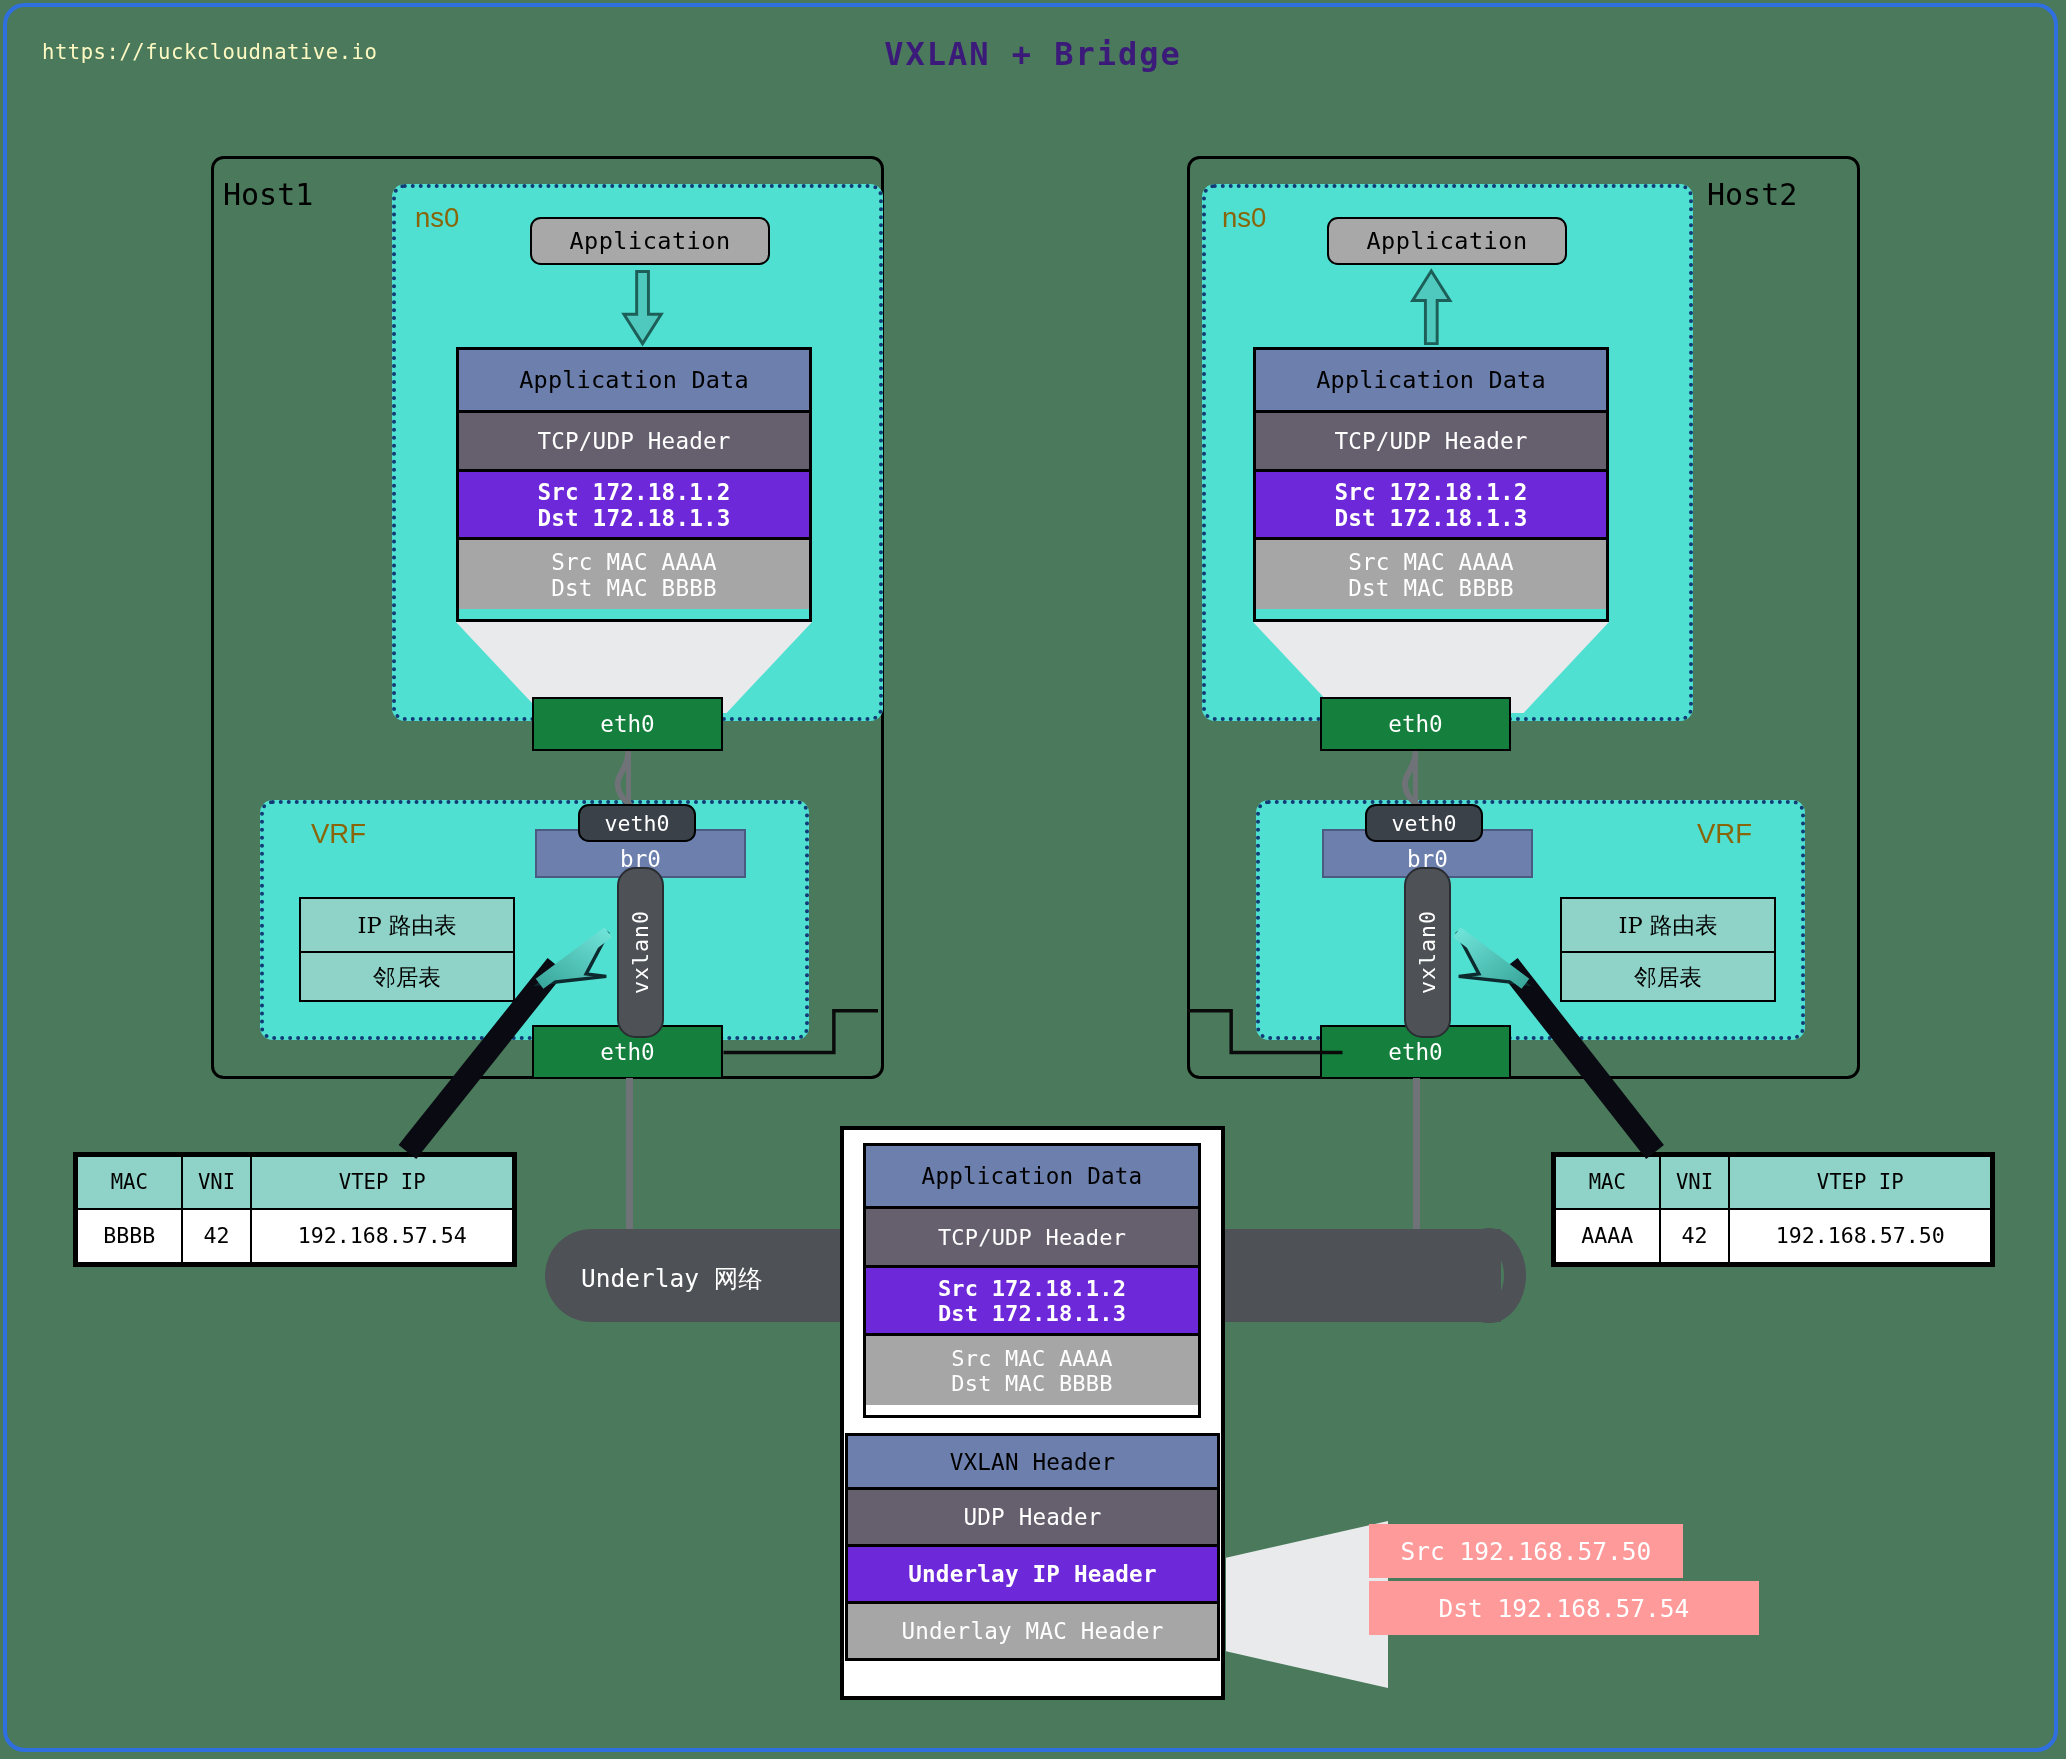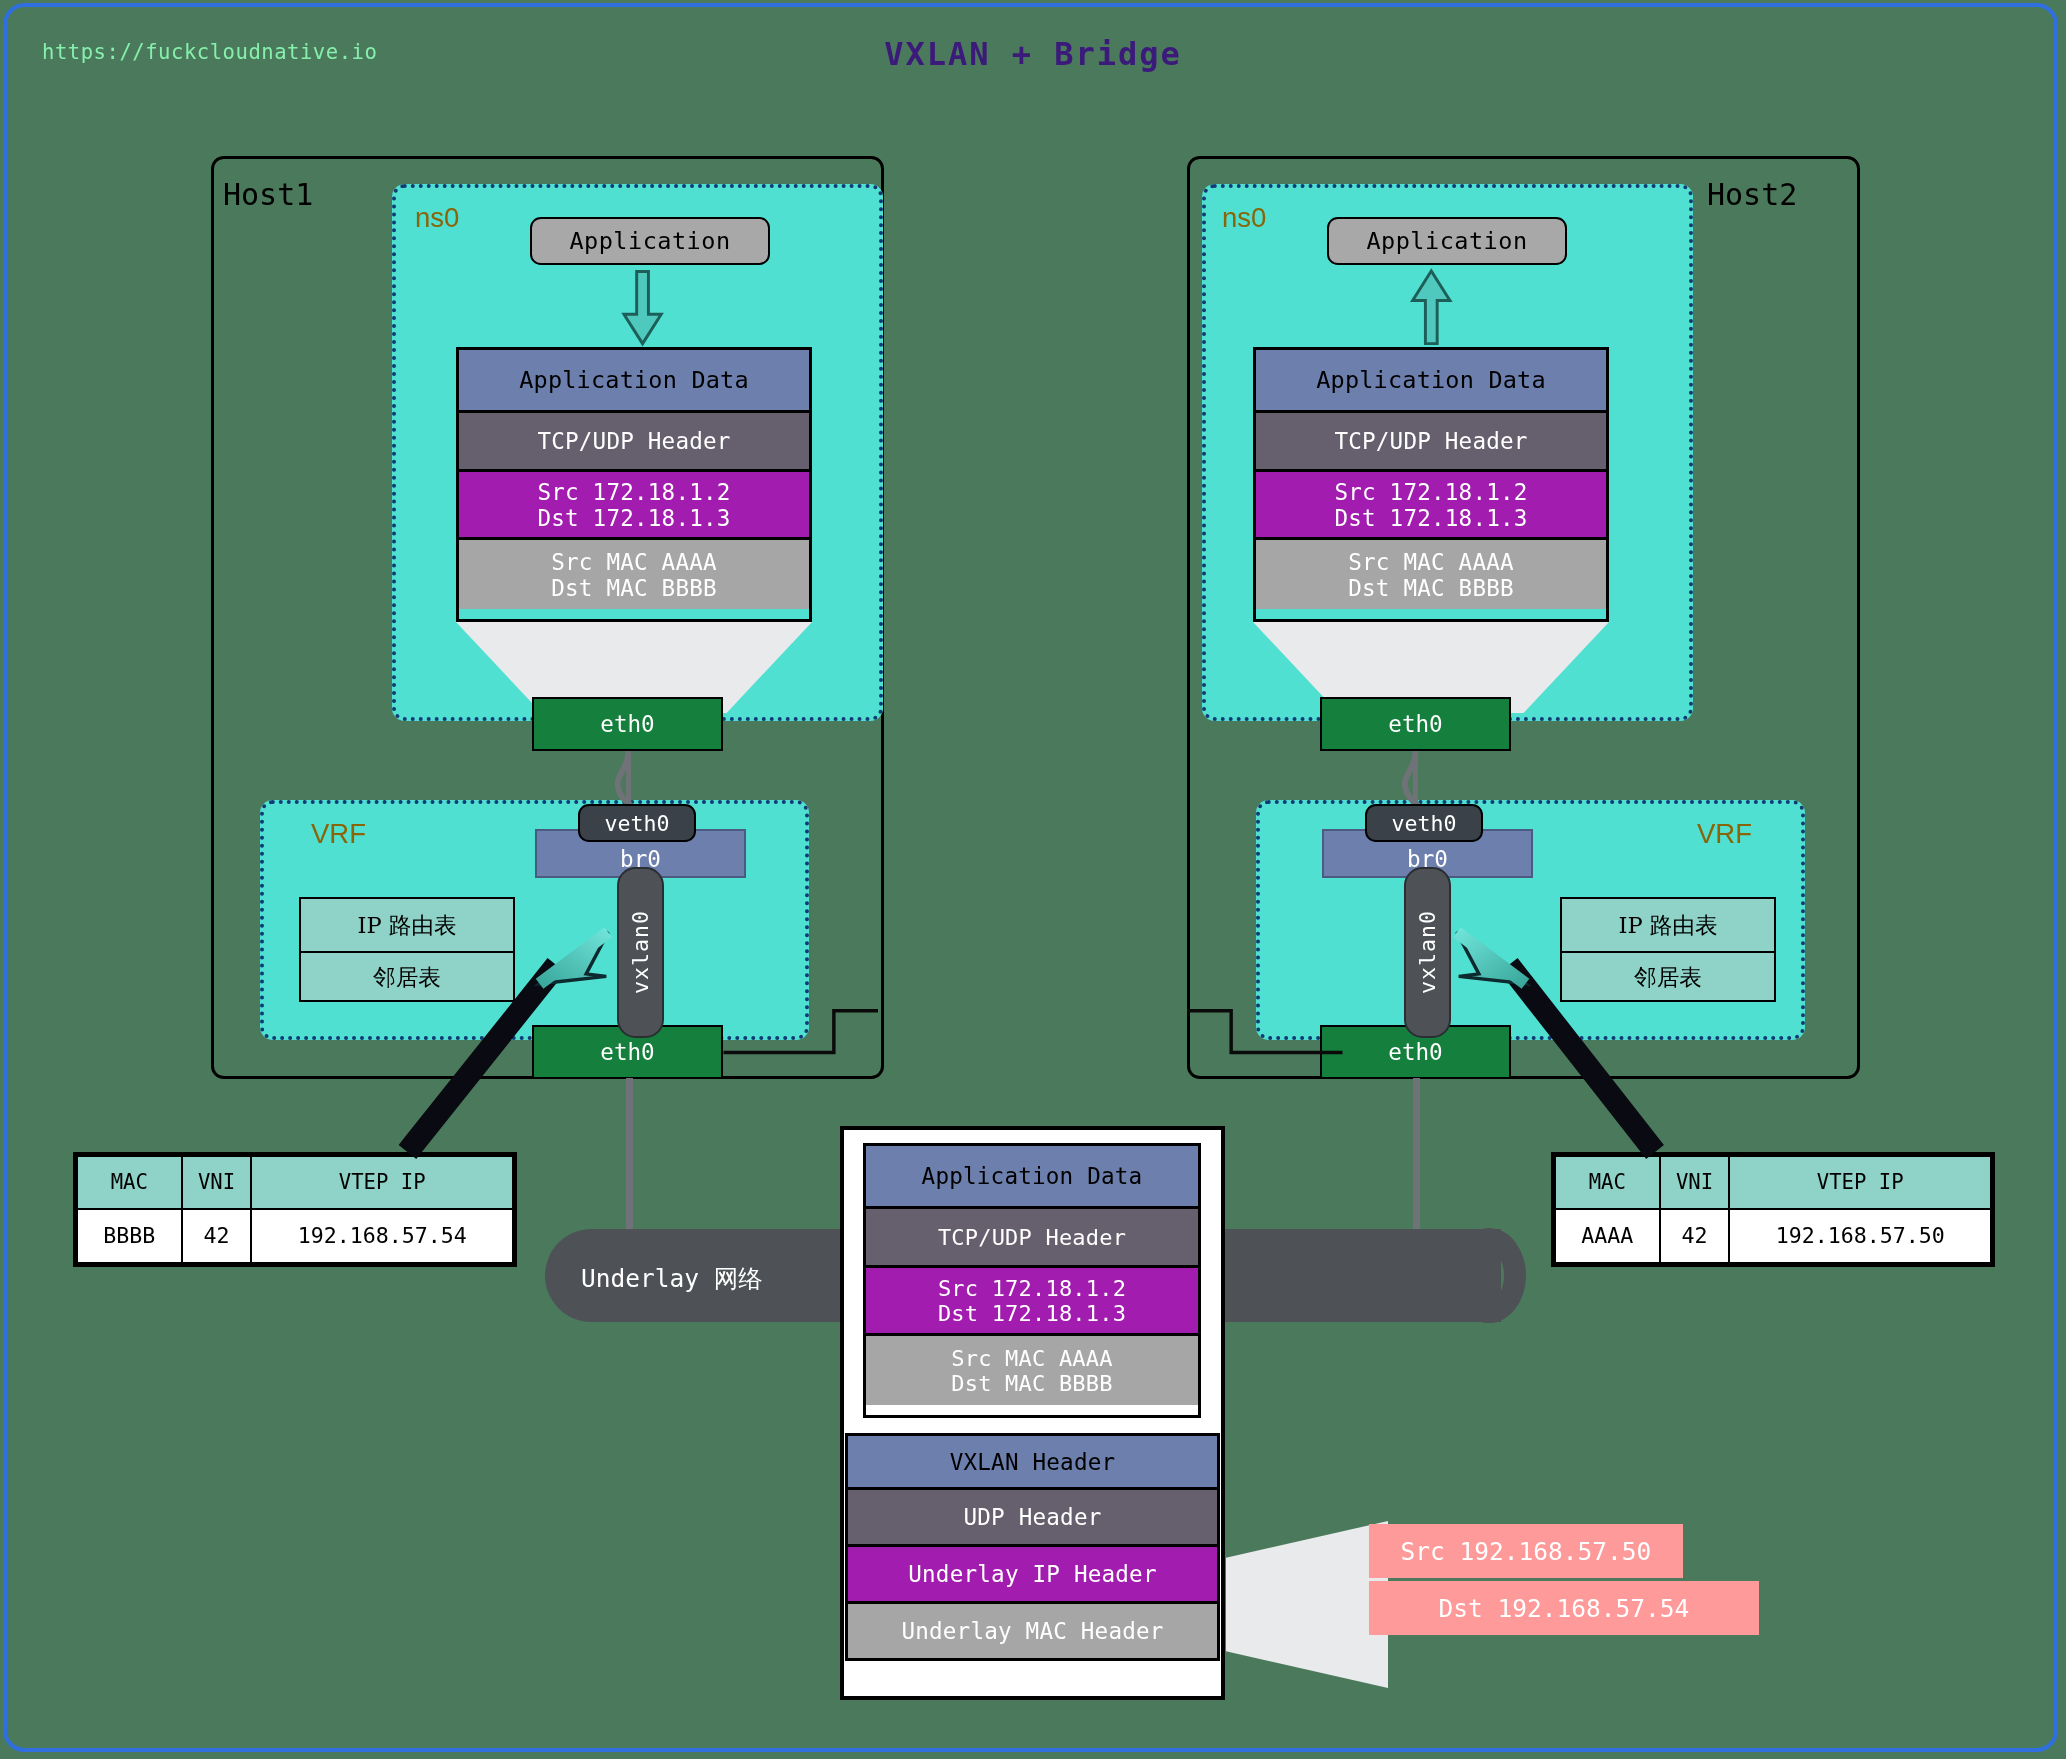--- a/index.html
+++ b/index.html
@@ -10,21 +10,21 @@
     overflow:hidden;
     position:relative;
   }
   .frame{
     position:absolute;left:2.9px;top:2.9px;width:2055px;height:1749px;
     border:4.9px solid #2f6fe0;border-radius:21.6px;box-sizing:border-box;
     pointer-events:none;
   }
   .url{
     position:absolute;left:42px;top:40px;
-    font-size:20.6px;color:#86efac;letter-spacing:0.5px;
+    font-size:20.6px;color:#fef9c3;letter-spacing:0.5px;
     font-family:"DejaVu Sans Mono", monospace;
     white-space:nowrap;
   }
   .title{
     position:absolute;left:0;top:35px;width:2066px;text-align:center;
     font-size:32px;color:#3b1a7a;font-weight:600;letter-spacing:2px;
     font-family:"DejaVu Sans Mono", monospace;
   }
   
   .host{
@@ -55,21 +55,21 @@
   
   .pstack{position:absolute;border:3.4px solid #000;box-sizing:border-box;}
   .prow{
     box-sizing:border-box;display:flex;align-items:center;justify-content:center;
     flex-direction:column;text-align:center;
     font-family:"DejaVu Sans Mono", monospace;letter-spacing:0.2px;
   }
   .prow + .prow{border-top:3.4px solid #000;}
   .c-app{background:#6c7fad;color:#000;}
   .c-tcp{background:#66606e;color:#fff;}
-  .c-ip{background:#a21caf;color:#fff;}
+  .c-ip{background:#6d28d9;color:#fff;font-weight:bold;}
   .c-mac{background:#a6a6a6;color:#fff;}
   .c-vx{background:#6c7fad;color:#000;}
   
   .funnel{position:absolute;background:#e9eaec;}
   
   .ifbox{
     position:absolute;background:#15803d;border:2.9px solid #000;
     display:flex;align-items:center;justify-content:center;
     color:#fff;font-size:22.6px;font-family:"DejaVu Sans Mono", monospace;
     box-sizing:border-box;

